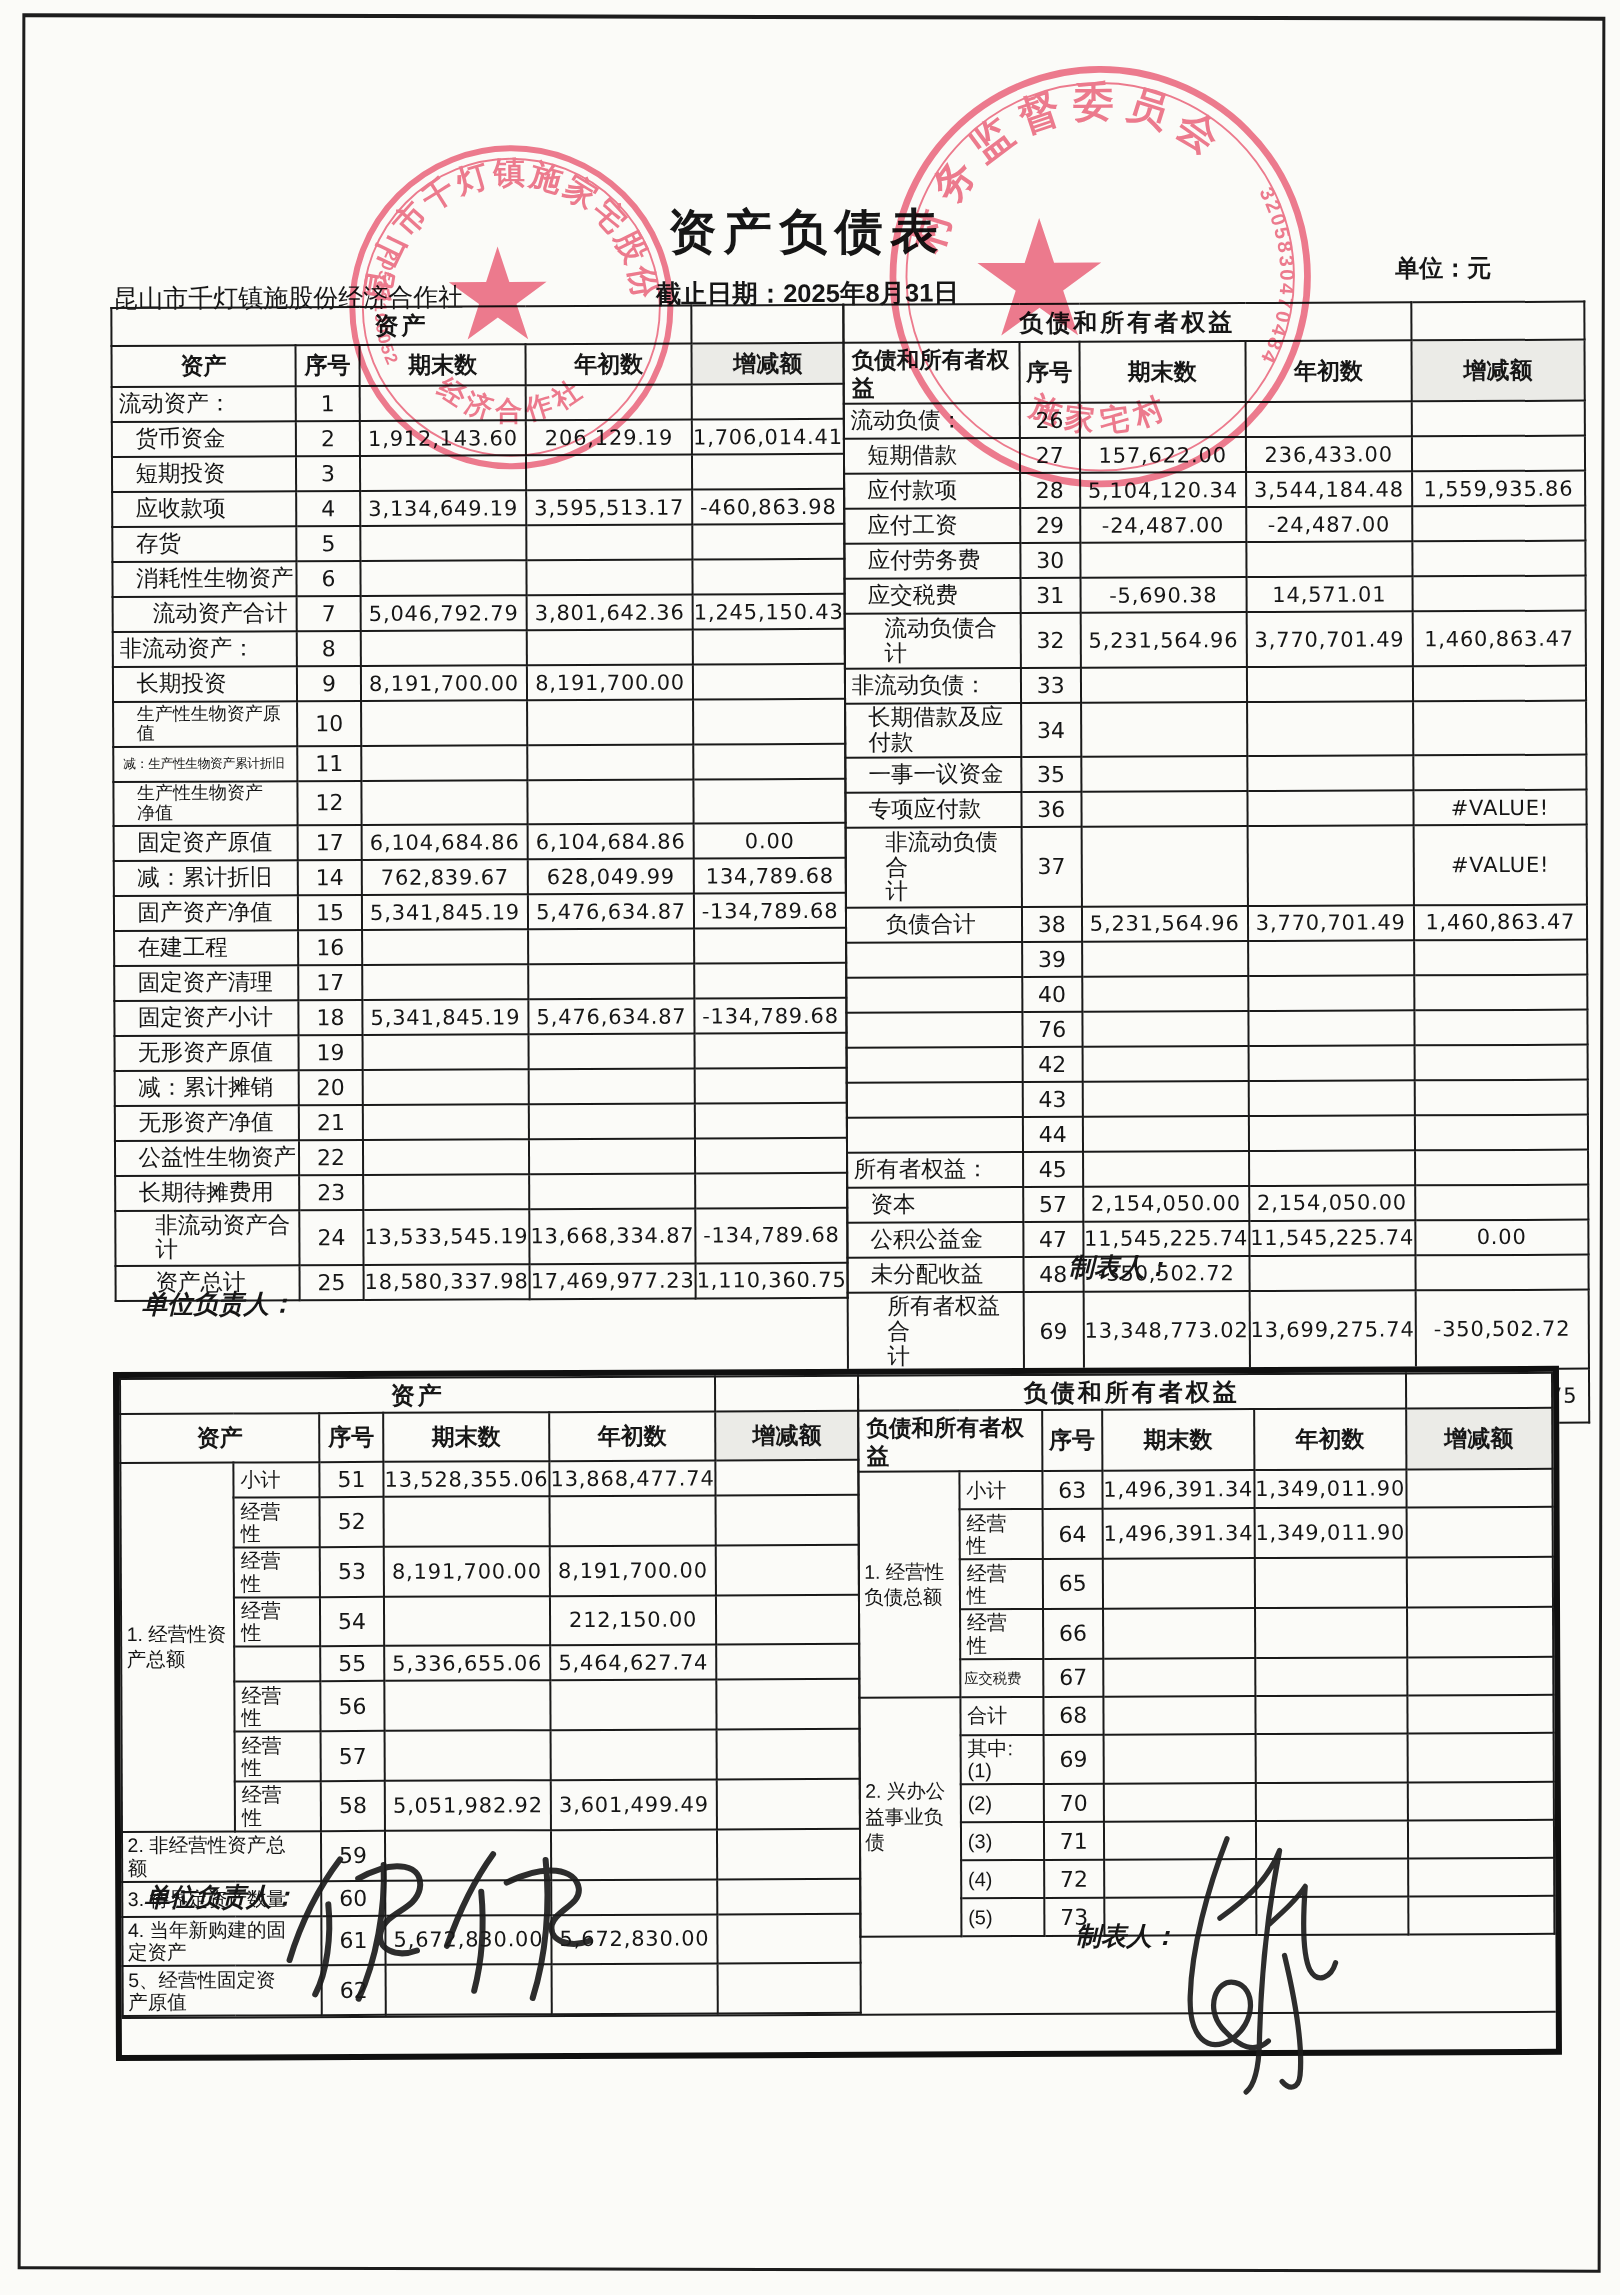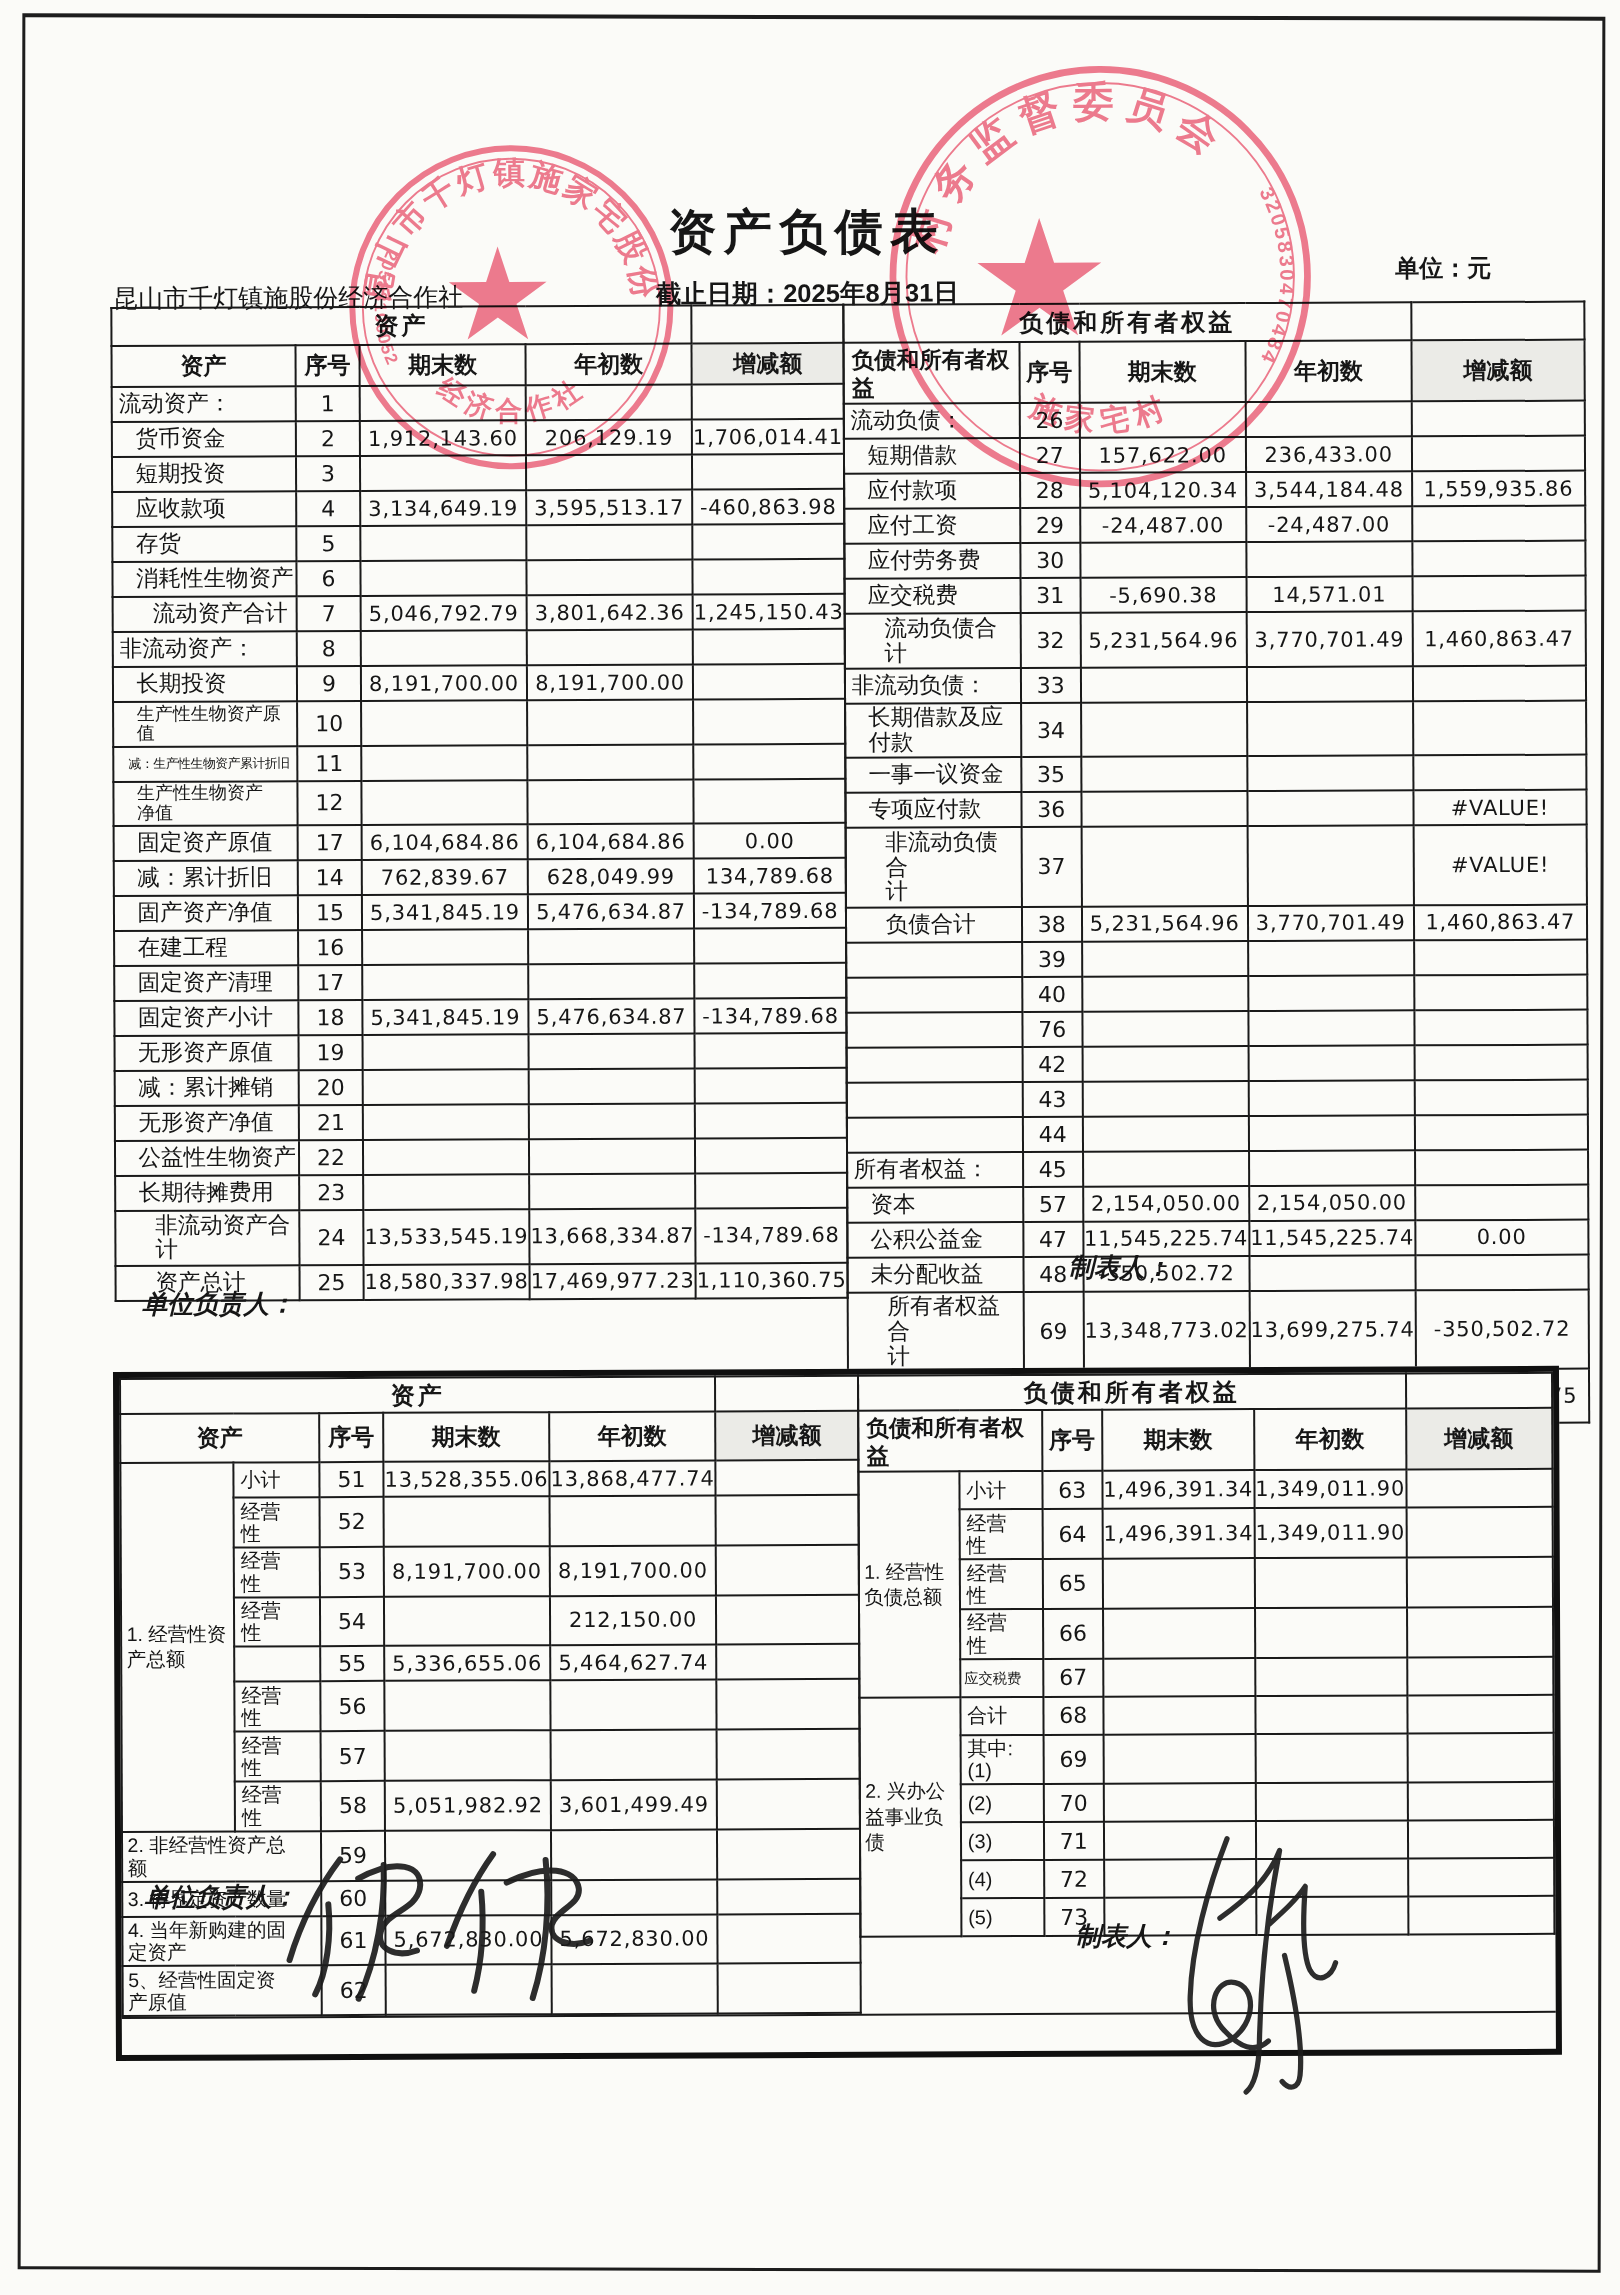--- a/index.html
+++ b/index.html
@@ -41,21 +41,21 @@
   #main-wrap table:first-child{margin-left:0;}
   #main-wrap thead tr:first-child th{height:36px;}
   #main-wrap thead tr:last-child th{height:39px;}
   #main-wrap tbody tr{height:35px;}
 
   .lbl{white-space:pre-line;line-height:1.1;font-size:22.5px;text-align:left;padding:1.5px 1.5px 1.5px 6px;}
   .lbl.cat{padding-left:6px;}
   .lbl.item{padding-left:22.5px;}
   .lbl.total{padding-left:39px;}
   .lbl.sm{font-size:18px;}
-  .lbl.xs{font-size:12.8px;letter-spacing:-0.4px;padding-left:9px;text-align:center;}
+  .lbl.xs{font-size:12.8px;letter-spacing:-0.4px;padding-left:9px;}
   .num{font-family:"DejaVu Sans",sans-serif;font-size:21px;text-align:center;letter-spacing:0.8px;white-space:nowrap;}
   td.no{font-family:"DejaVu Sans",sans-serif;font-size:22px;text-align:center;}
 
   
   #appx-outer{
     position:absolute;left:111px;top:1369px;
     border:6px solid #101010;background:#fbfbf8;
   }
   #appx-flex{display:flex;align-items:flex-start;}
   #appx-flex table{margin-left:-2.3px;}

